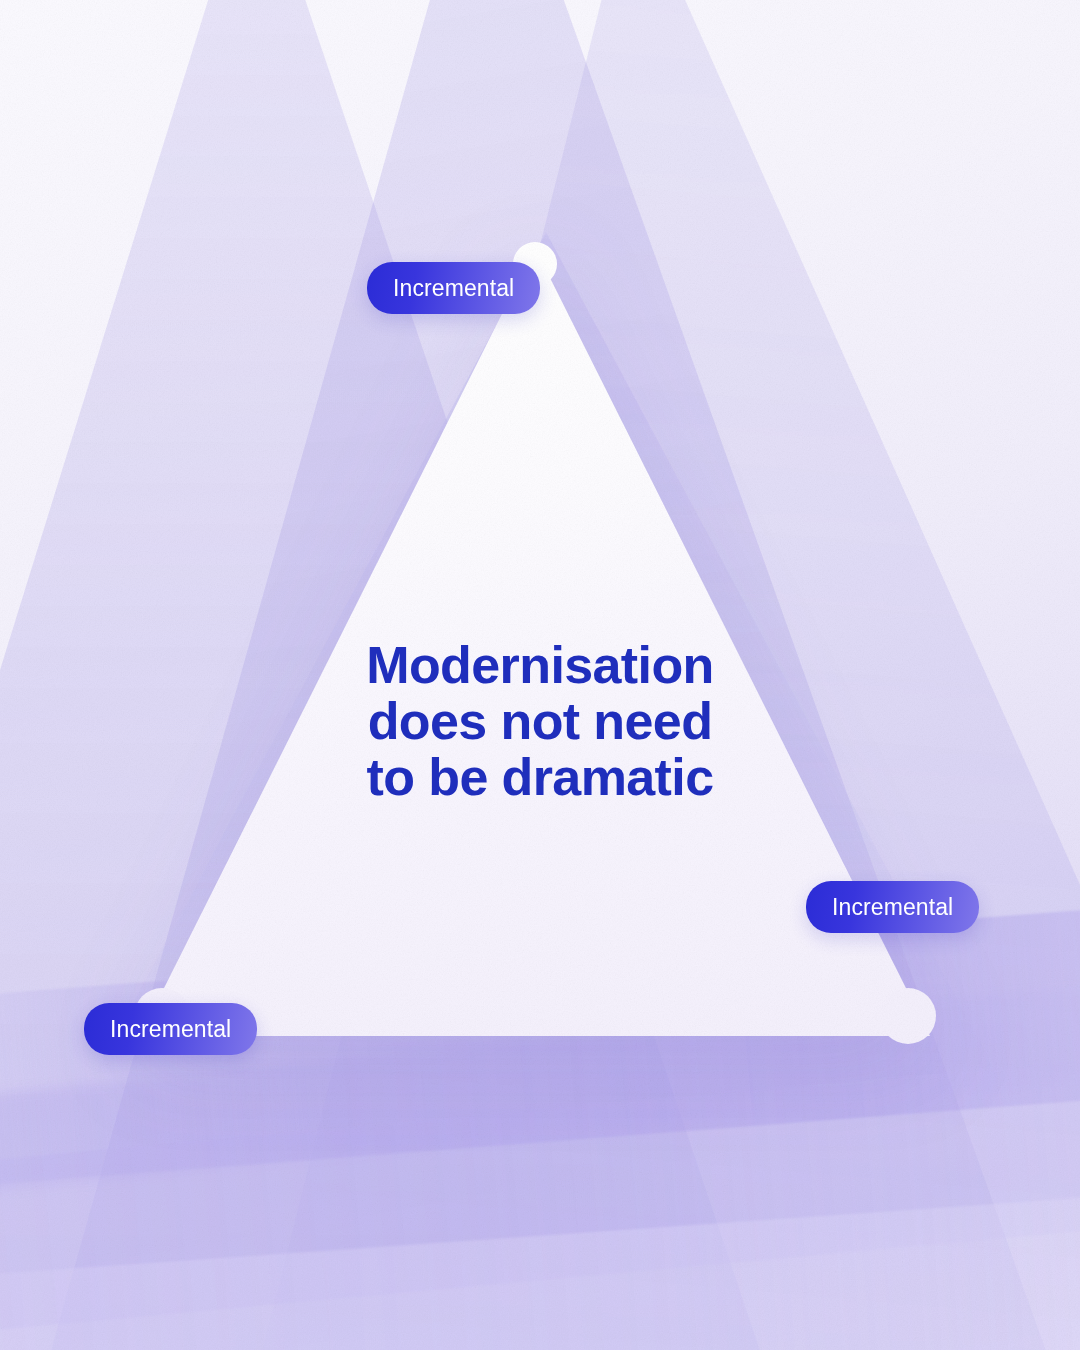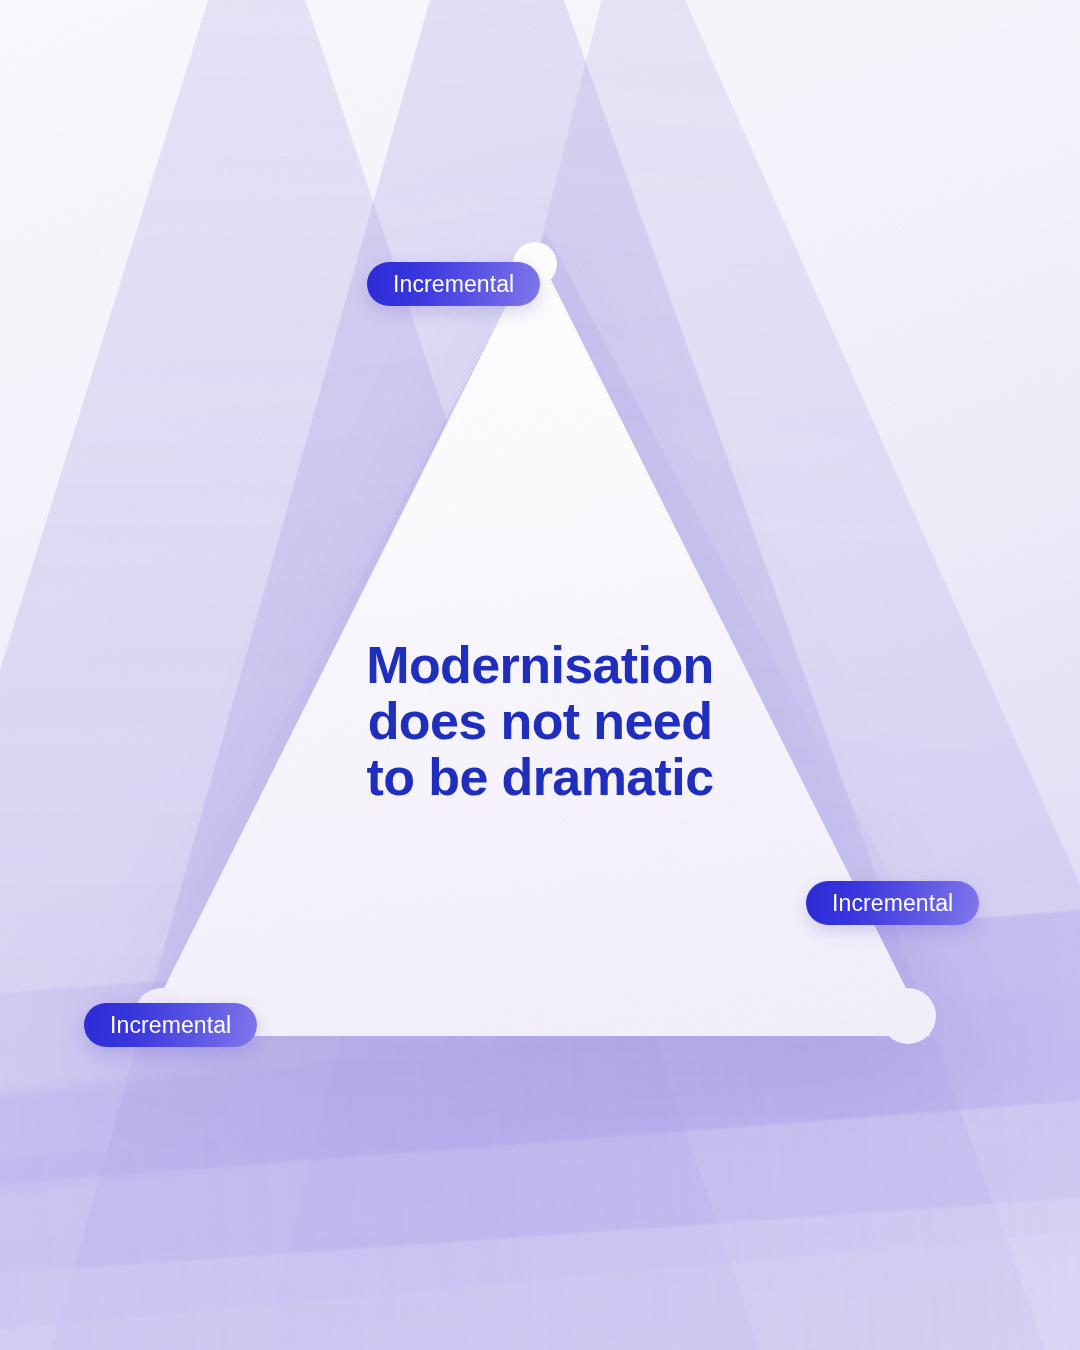--- a/index.html
+++ b/index.html
@@ -187,21 +187,21 @@
     padding: 0 120px;
     white-space: pre-line;
   }
 
   
   .pill {
     position: absolute;
     display: inline-flex;
     align-items: center;
     justify-content: center;
-    height: 44px;
+    height: 52px;
     padding: 0 26px;
     border-radius: 25px;
     color: #ffffff;
     font-size: 23px;
     font-weight: 500;
     letter-spacing: .1px;
     background: linear-gradient(100deg, #2b2cd6 0%, #3835dd 28%, #5c56e4 64%, #8077ea 100%);
     box-shadow: 0 6px 18px rgba(58, 50, 196, .18);
     white-space: nowrap;
     user-select: none;

